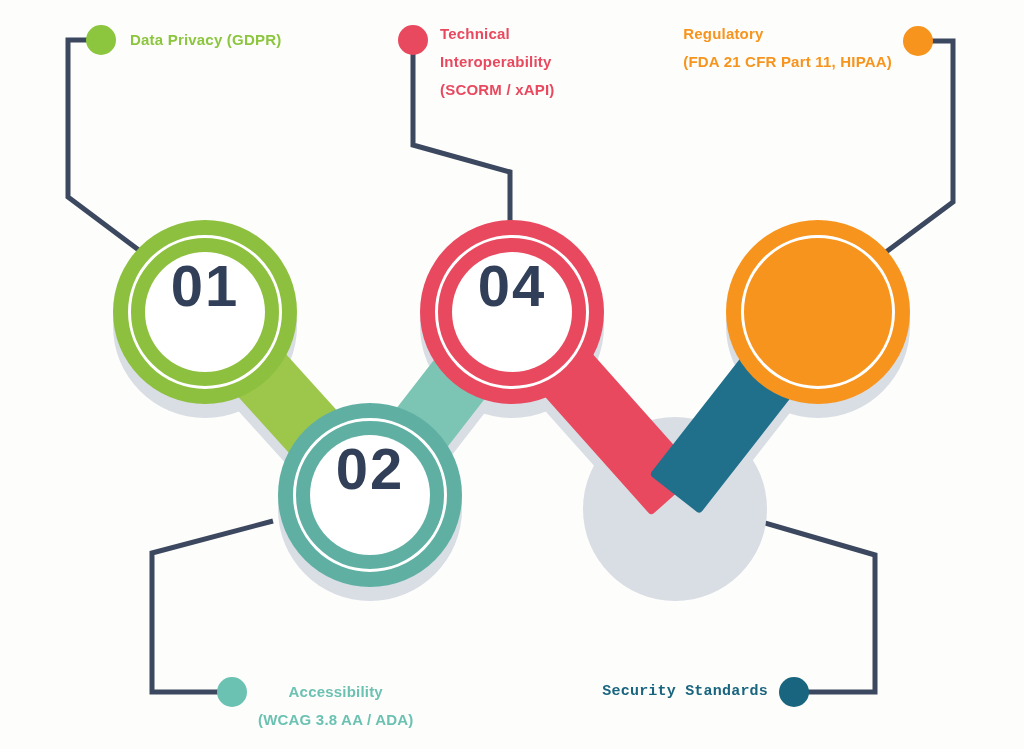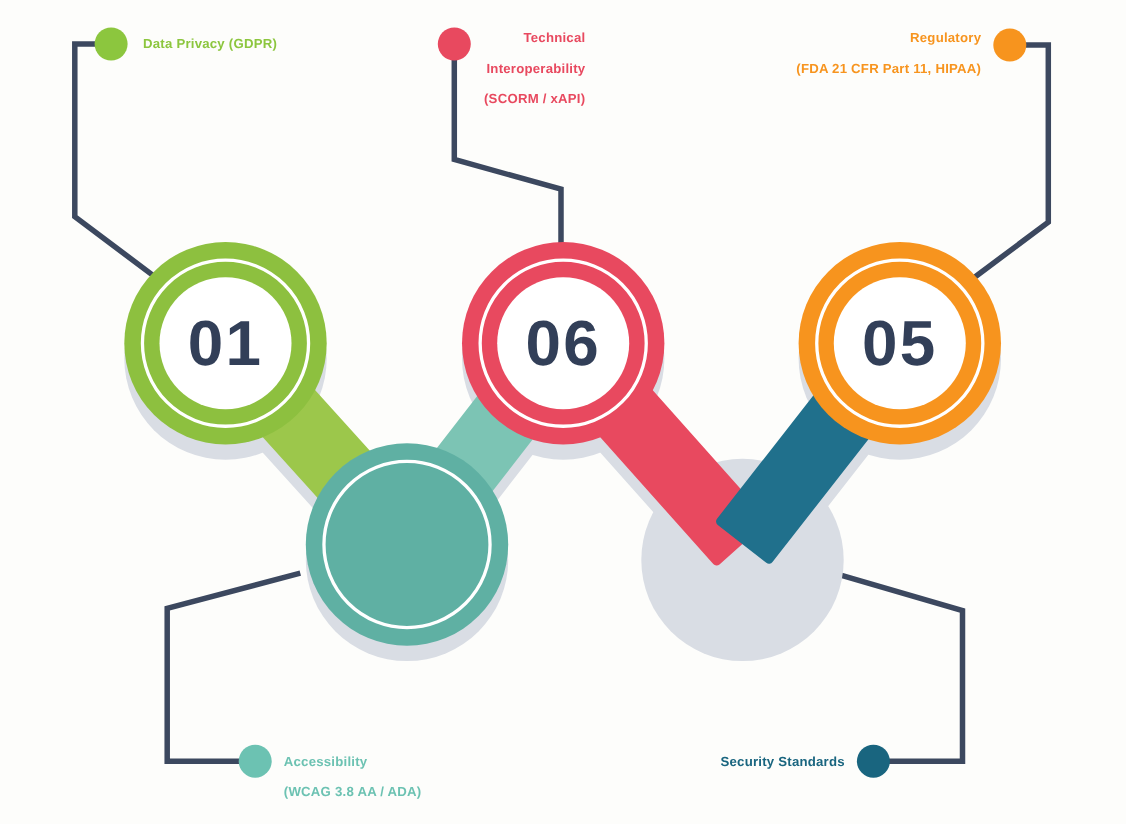--- a/index.html
+++ b/index.html
@@ -25,44 +25,44 @@
 
   
   .node-shadow{position:absolute;width:184px;height:184px;border-radius:50%;
     background:var(--shadow-color);z-index:2;}
   .node{position:absolute;width:184px;height:184px;z-index:4;}
   .node-outer{position:absolute;inset:0;border-radius:50%;
     background:radial-gradient(circle 135px at 118px 122px, var(--c) 134px, var(--hl) 135px);}
   .node-ring{position:absolute;inset:15px;border-radius:50%;border:3px solid #ffffff;}
   .node-center{position:absolute;inset:32px;border-radius:50%;
     background:radial-gradient(circle 100px at 42px 38px, #ffffff 99px, var(--tint) 100px);
-    display:flex;align-items:center;justify-content:center;}
+    display:flex;justify-content:center;}
   .node-number{font-size:58px;font-weight:700;letter-spacing:2px;color:var(--number-color);}
   .n1{left:113px;top:220px;}  .ns1{left:113px;top:234px;}
   .n2{left:278px;top:403px;}  .ns2{left:278px;top:417px;}
   .n3{left:420px;top:220px;}  .ns3{left:420px;top:234px;}
   .n4{left:583px;top:403px;}  .ns4{left:583px;top:417px;}
   .n5{left:726px;top:220px;}  .ns5{left:726px;top:234px;}
 
   
   .dot{position:absolute;width:30px;height:30px;border-radius:50%;background:var(--label);z-index:5;}
   .d1{left:86px;top:25px;}
   .d2{left:217px;top:677px;}
   .d3{left:398px;top:25px;}
   .d4{left:779px;top:677px;}
   .d5{left:903px;top:26px;}
 
   
-  .label{position:absolute;z-index:5;font-weight:700;font-size:12px;line-height:28px;
+  .label{position:absolute;z-index:5;font-weight:700;font-size:15px;line-height:28px;
     letter-spacing:0.2px;color:var(--label);}
   .l1{left:130px;top:26px;}
-  .l2{left:258px;top:678px;}
-  .l3{left:440px;top:20px;text-align:right;}
-  .l4{right:256px;top:678px;text-align:right;}
-  .l5{right:132px;top:20px;text-align:right;}
+  .l2{left:258px;top:678px;text-align:center;}
+  .l3{left:440px;top:20px;}
+  .l4{right:256px;top:678px;text-align:right;font-family:Liberation Mono, monospace;}
+  .l5{right:132px;top:20px;}
 </style>
 </head>
 <body>
 
 <div class="canvas">
 
   <svg class="connectors" width="1024" height="749" viewBox="0 0 1024 749">
     <polyline class="conn" points="100,40 68,40 68,197 140,251"></polyline>
     <polyline class="conn" points="413,40 413,145 510,172 510,224"></polyline>
     <polyline class="conn" points="918,41 953,41 953,202 886,252"></polyline>
@@ -90,36 +90,36 @@
     <div class="node-outer">
       <div class="node-ring"></div>
       <div class="node-center">
         <span class="node-number">01</span>
       </div>
     </div>
   </div>
   <div class="node n2" style="--c: #5FB0A3; --hl: #8FC9BE; --tint: #D5EBE5; --label: #6CC2B2;">
     <div class="node-outer">
       <div class="node-ring"></div>
+      <div class="node-center">
+        <span class="node-number">02</span>
+      </div>
     </div>
   </div>
   <div class="node n3" style="--c: #E8495F; --hl: #EF7A8C; --tint: #F5B3BE; --label: #E8495F;">
     <div class="node-outer">
       <div class="node-ring"></div>
       <div class="node-center">
-        <span class="node-number">06</span>
+        <span class="node-number">04</span>
       </div>
     </div>
   </div>
   <div class="node n5" style="--c: #F7941E; --hl: #F9B159; --tint: #FBDFB6; --label: #F7941E;">
     <div class="node-outer">
       <div class="node-ring"></div>
-      <div class="node-center">
-        <span class="node-number">05</span>
-      </div>
     </div>
   </div>
 
   <div class="dot d1" style="--c: #8DC03F; --hl: #AFD468; --tint: #E1EEC3; --label: #8CC63E;"></div>
   <div class="dot d2" style="--c: #5FB0A3; --hl: #8FC9BE; --tint: #D5EBE5; --label: #6CC2B2;"></div>
   <div class="dot d3" style="--c: #E8495F; --hl: #EF7A8C; --tint: #F5B3BE; --label: #E8495F;"></div>
   <div class="dot d4" style="--c: #19657F; --hl: #4F93A9; --tint: #BED8E1; --label: #19657F;"></div>
   <div class="dot d5" style="--c: #F7941E; --hl: #F9B159; --tint: #FBDFB6; --label: #F7941E;"></div>
 
   <div class="label l1" style="--c: #8DC03F; --hl: #AFD468; --tint: #E1EEC3; --label: #8CC63E;">

